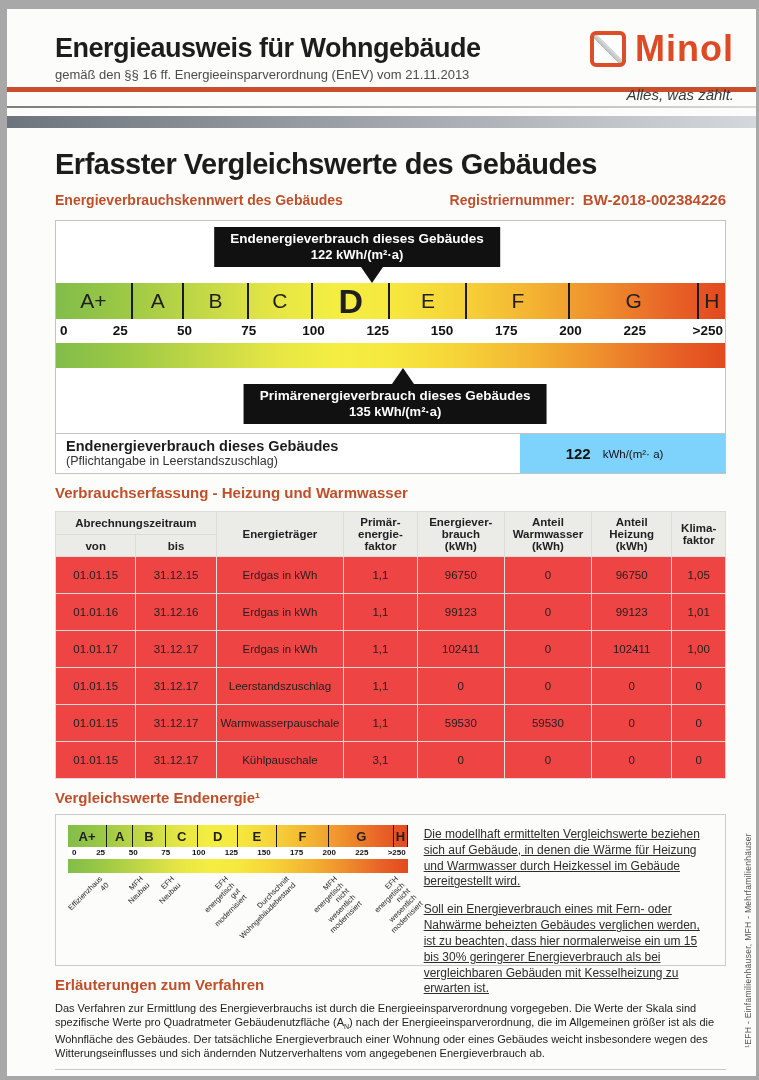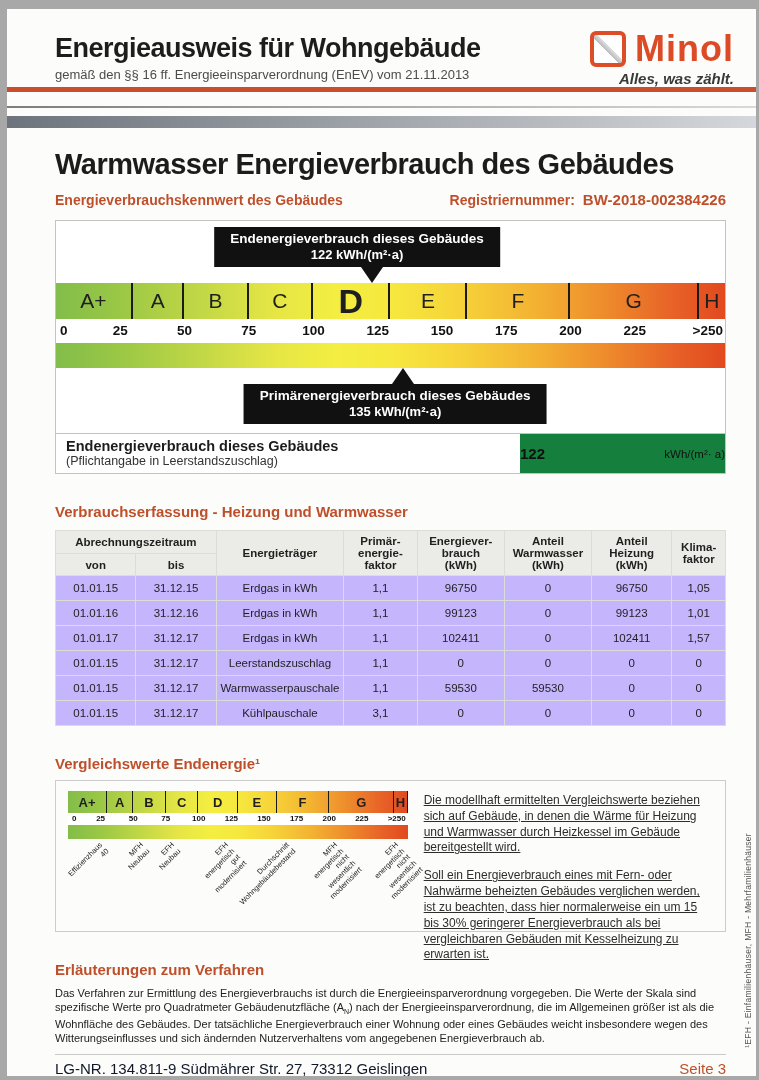--- a/index.html
+++ b/index.html
@@ -11,21 +11,21 @@
 
   
   .header { position:relative; padding:24px 22px 0 48px; height:78px; }
   .doc-title { font-size:27px; font-weight:bold; color:#1d1d1d; letter-spacing:-0.5px; }
   .doc-subtitle { font-size:13px; color:#4c4c4c; margin-top:3px; }
   .logo { position:absolute; right:22px; top:22px; text-align:right; }
   .logo-row { display:flex; align-items:center; gap:9px; justify-content:flex-end; }
   .logo-mark { width:36px; height:36px; border:4px solid #dd4d27; border-radius:6px;
     background:linear-gradient(45deg,#ffffff 44%,#b9bcbe 44%,#dcdddf 56%,#ffffff 56%); }
   .logo-word { font-size:36px; font-weight:800; color:#dd4a26; letter-spacing:1px; line-height:1; }
-  .logo-tagline { font-size:15px; font-style:italic; font-weight:bold; color:#3a3a3a; margin-top:3px; }
+  .logo-tagline { font-size:15px; font-style:italic; font-weight:normal; color:#3a3a3a; margin-top:19px; }
 
   .bar-orange { height:5px; background:#cb4e2c; margin-top:0; }
   .rule-thin { height:2px; background:linear-gradient(to right,#7d7d7d,#d9d9d9); margin-top:14px; }
   .bar-gray { height:12px; background:linear-gradient(to right,#6e747c,#d4d7db); margin-top:8px; }
 
   .page-title { font-size:29px; font-weight:bold; color:#1c1c1c; margin-top:20px; letter-spacing:-0.5px; }
   .kennwert-row { display:flex; justify-content:space-between; align-items:baseline; margin-top:10px; }
   .kennwert-label { font-size:14px; font-weight:bold; color:#bf4f2a; }
   .registry { font-size:14px; font-weight:bold; color:#bf4f2a; }
   .registry .num { font-size:15px; margin-left:8px; }
@@ -52,32 +52,32 @@
   .tick-row { position:relative; height:24px; background:#fff; }
   .tick { position:absolute; top:4px; font-size:13.5px; font-weight:bold; color:#111; transform:translateX(-50%); }
   .tick.first { left:4px; transform:none; }
   .tick.last { left:auto; right:2px; transform:none; }
   .grad-plain { height:25px; }
   .result-row { margin-top:9px; border-top:1px solid #c3c3c0; height:40px; display:flex;
     justify-content:space-between; align-items:stretch; }
   .result-labels { padding:4px 10px; }
   .result-l1 { font-size:14.5px; font-weight:bold; color:#1c1c1c; }
   .result-l2 { font-size:12.5px; color:#333; }
-  .result-value-box { background:#15803d; width:205px; display:flex; align-items:center;
-    justify-content:space-between; gap:12px; }
+  .result-value-box { background:#7dd3fc; width:205px; display:flex; align-items:center;
+    justify-content:center; padding-right:16px; gap:12px; }
   .result-value { font-size:15px; font-weight:bold; color:#111; }
   .result-unit { font-size:11.5px; color:#111; }
 
-  .section-heading { font-size:15px; font-weight:bold; color:#bf4f2a; margin-top:29px; }
+  .section-heading { font-size:15px; font-weight:bold; color:#bf4f2a; margin-top:10px; }
 
   
   table.consumption { width:100%; border-collapse:collapse; margin-top:10px; font-size:11.5px; color:#1f1f1f; }
   table.consumption th, table.consumption td { border:1px solid #dcdcd9; text-align:center; }
   table.consumption th { background:#ebebe8; font-weight:bold; white-space:pre-line; padding:4px 3px; vertical-align:middle; }
-  table.consumption td { padding:5px 3px; height:25px; background:#c4b5fd; }
+  table.consumption td { padding:5px 3px; height:37px; background:#ef4444; }
   th.sub { height:22px; }
 
   
   .comparison-panel { border:1px solid #cccccc; margin-top:8px; padding:10px 12px 6px; display:flex; gap:16px; height:152px; }
   .mini-scale { width:54%; }
   .mini-band-bar { display:flex; height:22px; }
   .mini-band-bar .band { font-size:13px; font-weight:600; border-right:1.5px solid #1a1a1a; }
   .mini-tick-row { position:relative; height:12px; background:#fff; }
   .mini-tick-row .tick { font-size:8px; top:1px; }
   .mini-grad { height:14px; }
@@ -115,21 +115,21 @@
           <div class="logo-word">Minol</div>
         </div>
         <div class="logo-tagline">Alles, was zählt.</div>
       </div>
     </div>
     <div class="bar-orange"></div>
     <div class="rule-thin"></div>
     <div class="bar-gray"></div>
 
     <div class="content">
-      <div class="page-title">Warmwasser Energieverbrauch des Gebäudes</div>
+      <div class="page-title">Erfasster Vergleichswerte des Gebäudes</div>
 
       <div class="kennwert-row">
         <div class="kennwert-label">Energieverbrauchskennwert des Gebäudes</div>
         <div class="registry">
           <span>Registriernummer:</span><span class="num">BW-2018-002384226</span>
         </div>
       </div>
 
       <div class="scale-panel">
         <div class="callout callout-top">
@@ -230,21 +230,21 @@
             <td>1,01</td>
           </tr>
           <tr>
             <td>01.01.17</td>
             <td>31.12.17</td>
             <td>Erdgas in kWh</td>
             <td>1,1</td>
             <td>102411</td>
             <td>0</td>
             <td>102411</td>
-            <td>1,57</td>
+            <td>1,00</td>
           </tr>
           <tr>
             <td>01.01.15</td>
             <td>31.12.17</td>
             <td>Leerstandszuschlag</td>
             <td>1,1</td>
             <td>0</td>
             <td>0</td>
             <td>0</td>
             <td>0</td>

